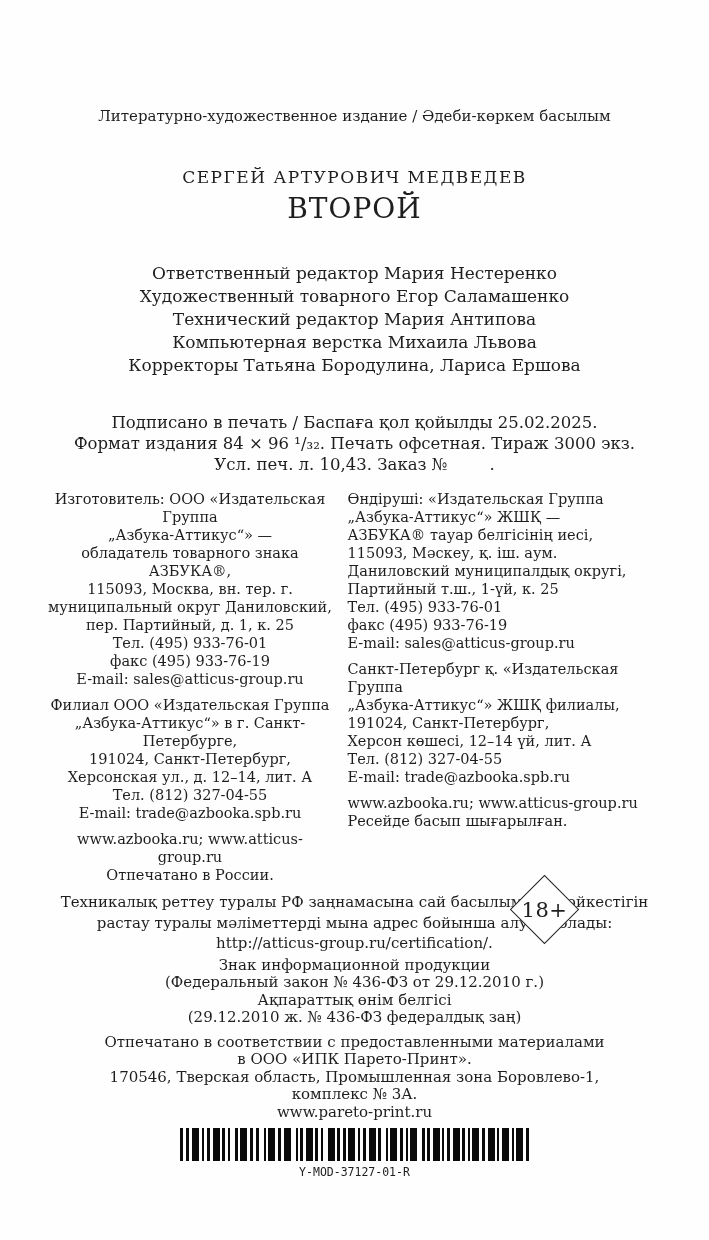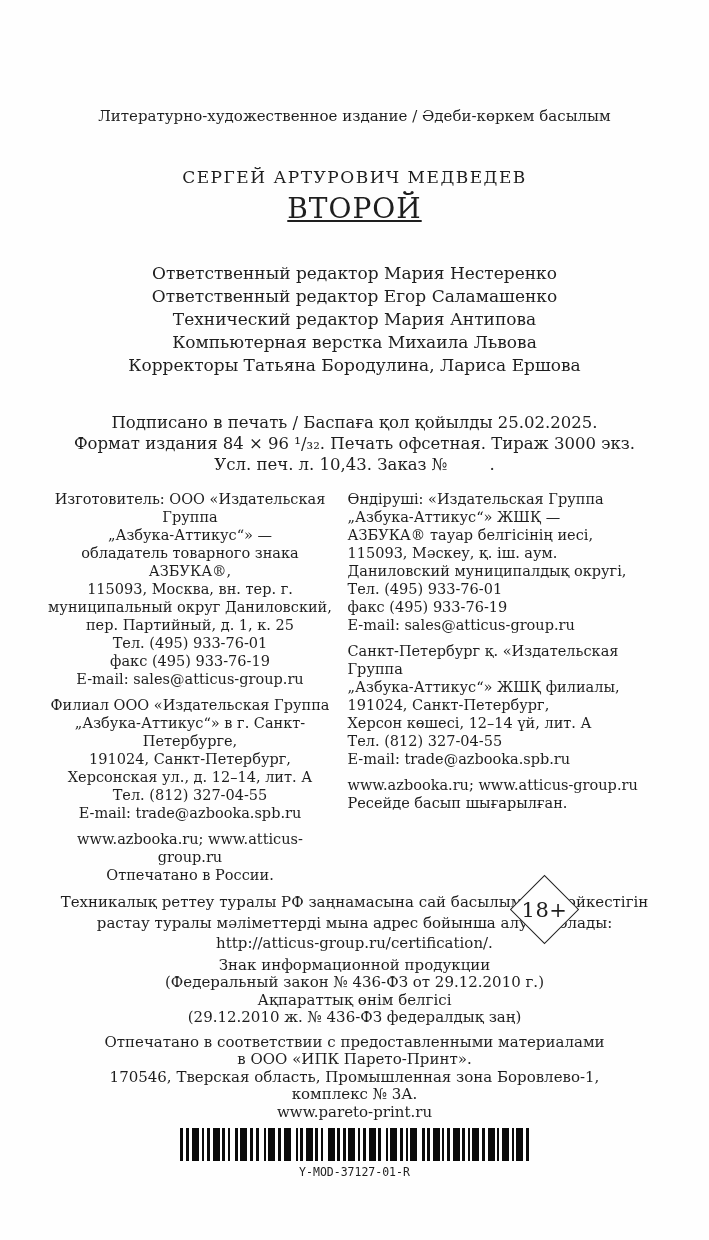--- a/index.html
+++ b/index.html
@@ -22,21 +22,20 @@
     margin-top: 40px;
     font-size: 17px;
     line-height: 22px;
     letter-spacing: 1.5px;
   }
   .title {
     margin-top: 4px;
     font-size: 28px;
     line-height: 34px;
     letter-spacing: 1px;
-    text-decoration: underline;
   }
 
   .credits { margin-top: 36px; font-size: 17px; line-height: 23px; text-align: center; }
 
   .print-info { margin-top: 35px; font-size: 16.5px; line-height: 21px; }
 
   .imprint {
     margin: 15px auto 0 auto;
     width: 616px;
     display: flex;
@@ -96,21 +95,21 @@
 
 <div class="page">
 
   <div class="edition-line center">Литературно-художественное издание / Әдеби-көркем басылым</div>
 
   <div class="author center">СЕРГЕЙ АРТУРОВИЧ МЕДВЕДЕВ</div>
   <div class="title center">ВТОРОЙ</div>
 
   <div class="credits center">
     <div>Ответственный редактор Мария Нестеренко</div>
-    <div>Ответственный редактор Егор Саламашенко</div>
+    <div>Художественный товарного Егор Саламашенко</div>
     <div>Технический редактор Мария Антипова</div>
     <div>Компьютерная верстка Михаила Львова</div>
     <div>Корректоры Татьяна Бородулина, Лариса Ершова</div>
   </div>
 
   <div class="print-info center">
     <div>Подписано в печать / Баспаға қол қойылды 25.02.2025.</div>
     <div>Формат издания 84 × 96 ¹/₃₂. Печать офсетная. Тираж 3000 экз.</div>
     <div>Усл. печ. л. 10,43.  Заказ №&nbsp;&nbsp;&nbsp;&nbsp;&nbsp;&nbsp;&nbsp;&nbsp;.</div>
   </div>
@@ -141,20 +140,21 @@
         <div>Отпечатано в России.</div>
       </div>
     </div>
     <div class="imprint-col imprint-right">
       <div class="imprint-block">
         <div>Өндіруші: «Издательская Группа</div>
         <div>„Азбука-Аттикус“» ЖШҚ —</div>
         <div>АЗБУКА® тауар белгісінің иесі,</div>
         <div>115093, Мәскеу, қ. іш. аум.</div>
         <div>Даниловский муниципалдық округі,</div>
+        <div>Партийный т.ш., 1-үй, к. 25</div>
         <div>Тел. (495) 933-76-01</div>
         <div>факс (495) 933-76-19</div>
         <div>E-mail: sales@atticus-group.ru</div>
       </div>
       <div class="imprint-block">
         <div>Санкт-Петербург қ. «Издательская Группа</div>
         <div>„Азбука-Аттикус“» ЖШҚ филиалы,</div>
         <div>191024, Санкт-Петербург,</div>
         <div>Херсон көшесі, 12–14 үй, лит. А</div>
         <div>Тел. (812) 327-04-55</div>

